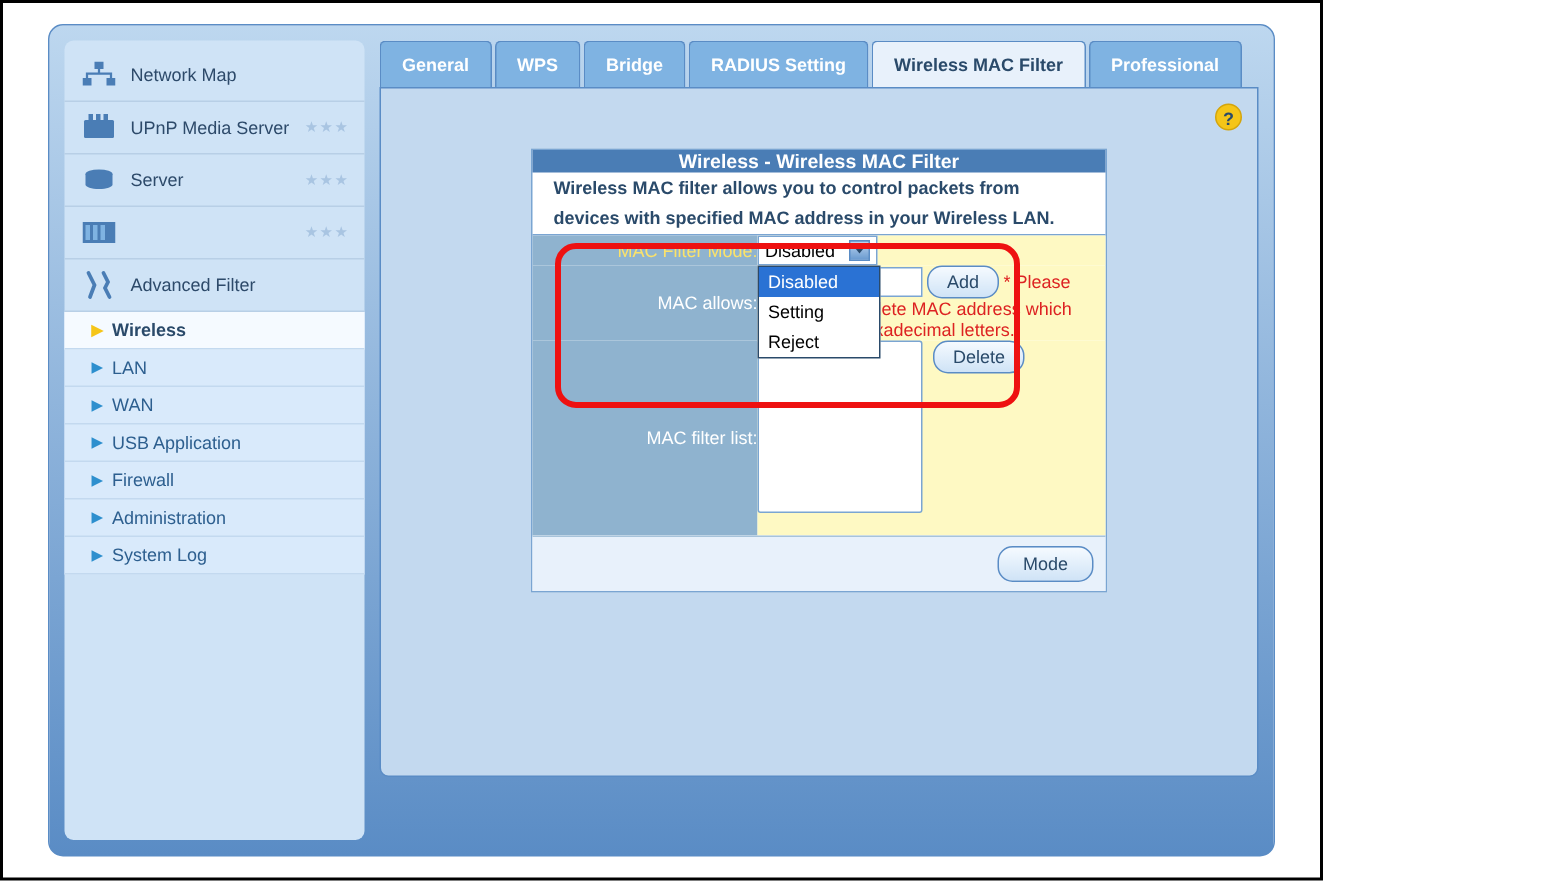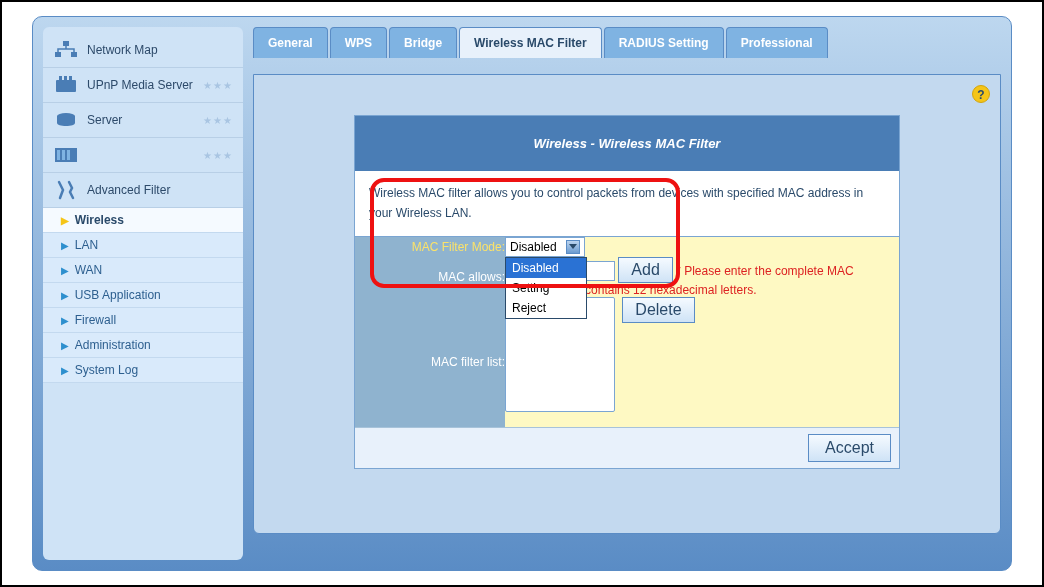--- a/index.html
+++ b/index.html
@@ -1,49 +1,49 @@
 <!DOCTYPE html>
 <html><head>
 <meta charset="utf-8">
 <style>
 * { box-sizing: border-box; margin: 0; padding: 0; }
 body { font-family: Verdana, Arial, sans-serif; font-size: 12px; background: #fff; }
-.outer-frame { width: 1044px; height: 587px; border: 2px solid #000; position: relative; background: #fff; }
+.outer-frame { width: 882px; height: 587px; border: 2px solid #000; position: relative; background: #fff; }
 .inner-wrap { position: absolute; top: 14px; left: 30px; right: 30px; bottom: 14px; background: linear-gradient(to bottom, #bdd7ef 0%, #5a8cc5 100%); border: 1px solid #5a8cc5; border-radius: 10px; padding: 10px; }
 .columns { display: flex; gap: 10px; height: 100%; }
 
 
 .sidebar { width: 200px; background: #cfe3f6; border-radius: 6px; padding: 6px 0; }
 .sbitem { display: flex; align-items: center; padding: 6px 10px; color: #2d4a6a; font-size: 12px; cursor: pointer; border-bottom: 1px solid #b8cfe6; }
 .sbitem .icon { width: 26px; height: 22px; margin-right: 8px; display: flex; align-items: center; justify-content: center; }
 .sbitem .stars { margin-left: auto; color: #a9c5e2; font-size: 10px; letter-spacing: 1px; }
 .sb-sub { background: #d9eafb; }
 .sbsub { display: flex; align-items: center; padding: 5px 10px 5px 18px; color: #2d5f8f; font-size: 12px; cursor: pointer; border-bottom: 1px solid #c3d9ef; }
 .sbsub .arrow { color: #2d8fce; margin-right: 6px; font-size: 10px; }
 .sbsub.active { background: #f5faff; font-weight: bold; color: #2a4a6a; }
 .sbsub.active .arrow { color: #f5c518; }
 
 
 .main { flex: 1; position: relative; }
-.tabs { display: flex; align-items: flex-end; gap: 2px; margin-bottom: 16px; }
+.tabs { display: flex; align-items: flex-end; gap: 2px; margin-bottom: 0; }
 .tab { padding: 8px 14px; background: #7fb3e2; color: #fff; font-size: 12px; font-weight: bold; border-top-left-radius: 4px; border-top-right-radius: 4px; cursor: pointer; border: 1px solid #5a8cc5; border-bottom: none; }
 .tab.active { background: #e8f1fb; color: #2a4a6a; }
 .panel { background: #c3d9ef; border: 1px solid #5a8cc5; border-radius: 0 0 6px 6px; min-height: 460px; padding: 40px 100px 30px 100px; position: relative; }
 .help-icon { position: absolute; top: 10px; right: 10px; width: 18px; height: 18px; background: #f5c518; border-radius: 50%; color: #2a4a6a; font-weight: bold; text-align: center; line-height: 18px; font-size: 12px; cursor: pointer; border: 1px solid #d4a50c; }
 .card { background: #fff; border: 1px solid #7aa5d2; }
-.card-title { background: #4a7db5; color: #fff; font-weight: bold; text-align: center; padding: 20px; font-size: 13px; font-style: italic; }
-.card-desc { padding: 12px 14px; color: #2a4a6a; border-bottom: 1px solid #7aa5d2; line-height: 1.7; }
+.card-title { background: #4a7db5; color: #fff; font-weight: bold; text-align: center; padding: 0; font-size: 13px; }
+.card-desc { padding: 0 14px; color: #2a4a6a; border-bottom: 1px solid #7aa5d2; line-height: 1.7; font-weight: bold; }
 .form-table { width: 100%; border-collapse: collapse; }
 .form-table td { border: 0; padding: 0; }
 .row-label { background: #8fb3cf; color: #fff; width: 150px; text-align: right; padding: 10px 8px; vertical-align: middle; font-size: 12px; border: 1px solid #a7c3da; }
 .row-body { background: #fef9c3; padding: 8px; border: 1px solid #a7c3da; vertical-align: top; }
 .row-label.hl { color: #fbe26a; }
 input[type=text] { border: 1px solid #7aa5d2; padding: 2px 4px; width: 110px; font-size: 12px; }
 select.listbox { width: 110px; height: 115px; border: 1px solid #7aa5d2; font-size: 12px; }
-.btn { background: linear-gradient(to bottom, #f5faff, #cfe3f6); border: 1px solid #5a8cc5; padding: 3px 12px; font-size: 16px; color: #2a4a6a; cursor: pointer; border-radius: 0; }
+.btn { background: linear-gradient(to bottom, #f5faff, #cfe3f6); border: 1px solid #5a8cc5; padding: 3px 12px; font-size: 12px; color: #2a4a6a; cursor: pointer; border-radius: 10px; }
 .hint { color: #d22; font-size: 12px; display: inline; }
 .apply-row { text-align: right; padding: 6px 8px; background: #e8f1fb; border-top: 1px solid #a7c3da; }
 
 
 .dd-wrap { position: relative; display: inline-block; }
 .dd-field { border: 1px solid #7aa5d2; background: #fff; width: 80px; height: 20px; display: flex; align-items: center; padding: 0 4px; font-size: 12px; cursor: pointer; }
 .dd-field .dd-btn { margin-left: auto; width: 14px; height: 14px; background: linear-gradient(to bottom,#bcd4ef,#6b9bd0); border: 1px solid #5a8cc5; display: flex; align-items: center; justify-content: center; }
 .dd-list { position: absolute; top: 20px; left: 0; width: 82px; background: #fff; border: 1px solid #2a4a6a; z-index: 20; }
 .dd-opt { padding: 3px 6px; font-size: 12px; cursor: pointer; }
 .dd-opt.sel { background: #2a72d4; color: #fff; }
@@ -142,22 +142,22 @@
               <span>System Log</span>
             </div>
     </div>
    </div>
 
    <div class="main">
     <div class="tabs">
      <div class="tab">General</div>
      <div class="tab">WPS</div>
      <div class="tab">Bridge</div>
+     <div class="tab">RADIUS Setting</div>
      <div class="tab active">Wireless MAC Filter</div>
-     <div class="tab">RADIUS Setting</div>
      <div class="tab">Professional</div>
     </div>
 
     <div class="panel">
      <div class="help-icon">?</div>
 
      <div class="card">
       <div class="card-title">Wireless - Wireless MAC Filter</div>
       <div class="card-desc">Wireless MAC filter allows you to control packets from devices with specified MAC address in your Wireless LAN.</div>
 
@@ -194,21 +194,21 @@
        <tr>
         <td class="row-label" style="height:130px">MAC filter list:</td>
         <td class="row-body">
          <select class="listbox" size="7"></select>
          <button class="btn" style="vertical-align:top;margin-left:4px">Delete</button>
         </td>
        </tr>
       </tbody>
               </table>
       <div class="apply-row">
-       <button class="btn" style="padding:4px 16px">Accept</button>
+       <button class="btn" style="padding:4px 16px">Mode</button>
       </div>
      </div>
 
      <div class="red-hl" style="top:103px; left:116px; width:310px; height:110px;"></div>
     </div>
    </div>
 
   </div>
  </div>
 </div>

